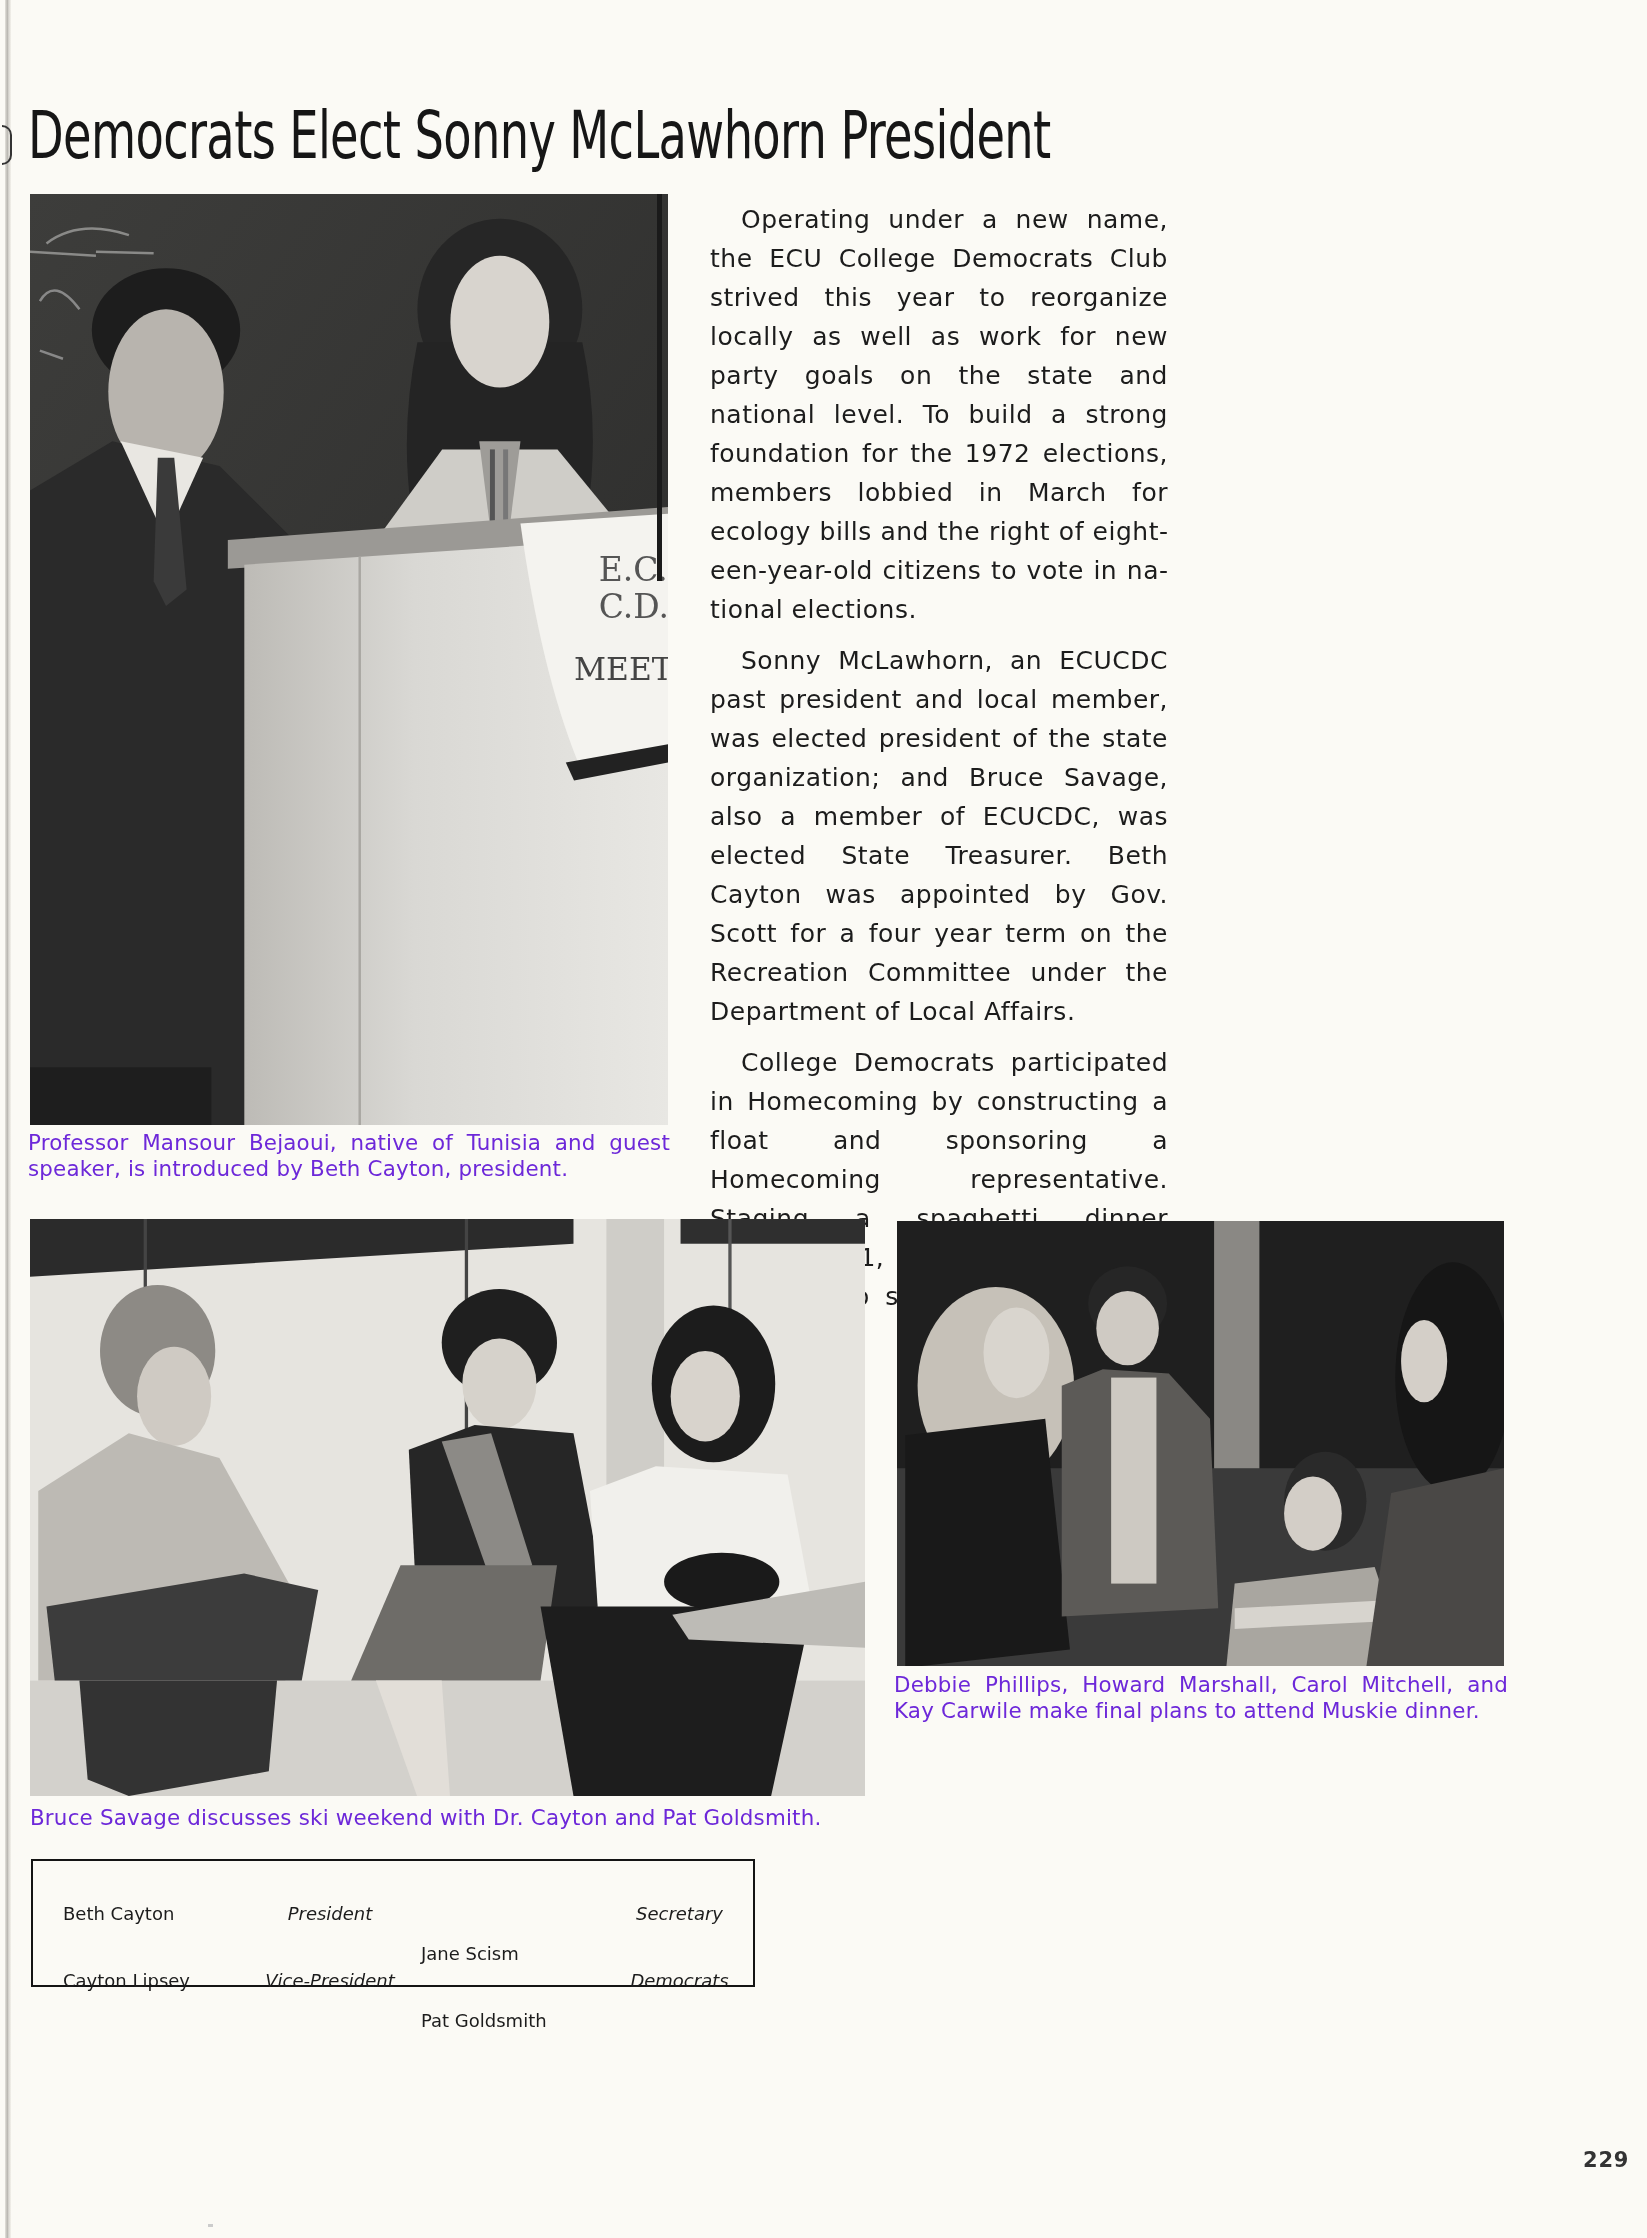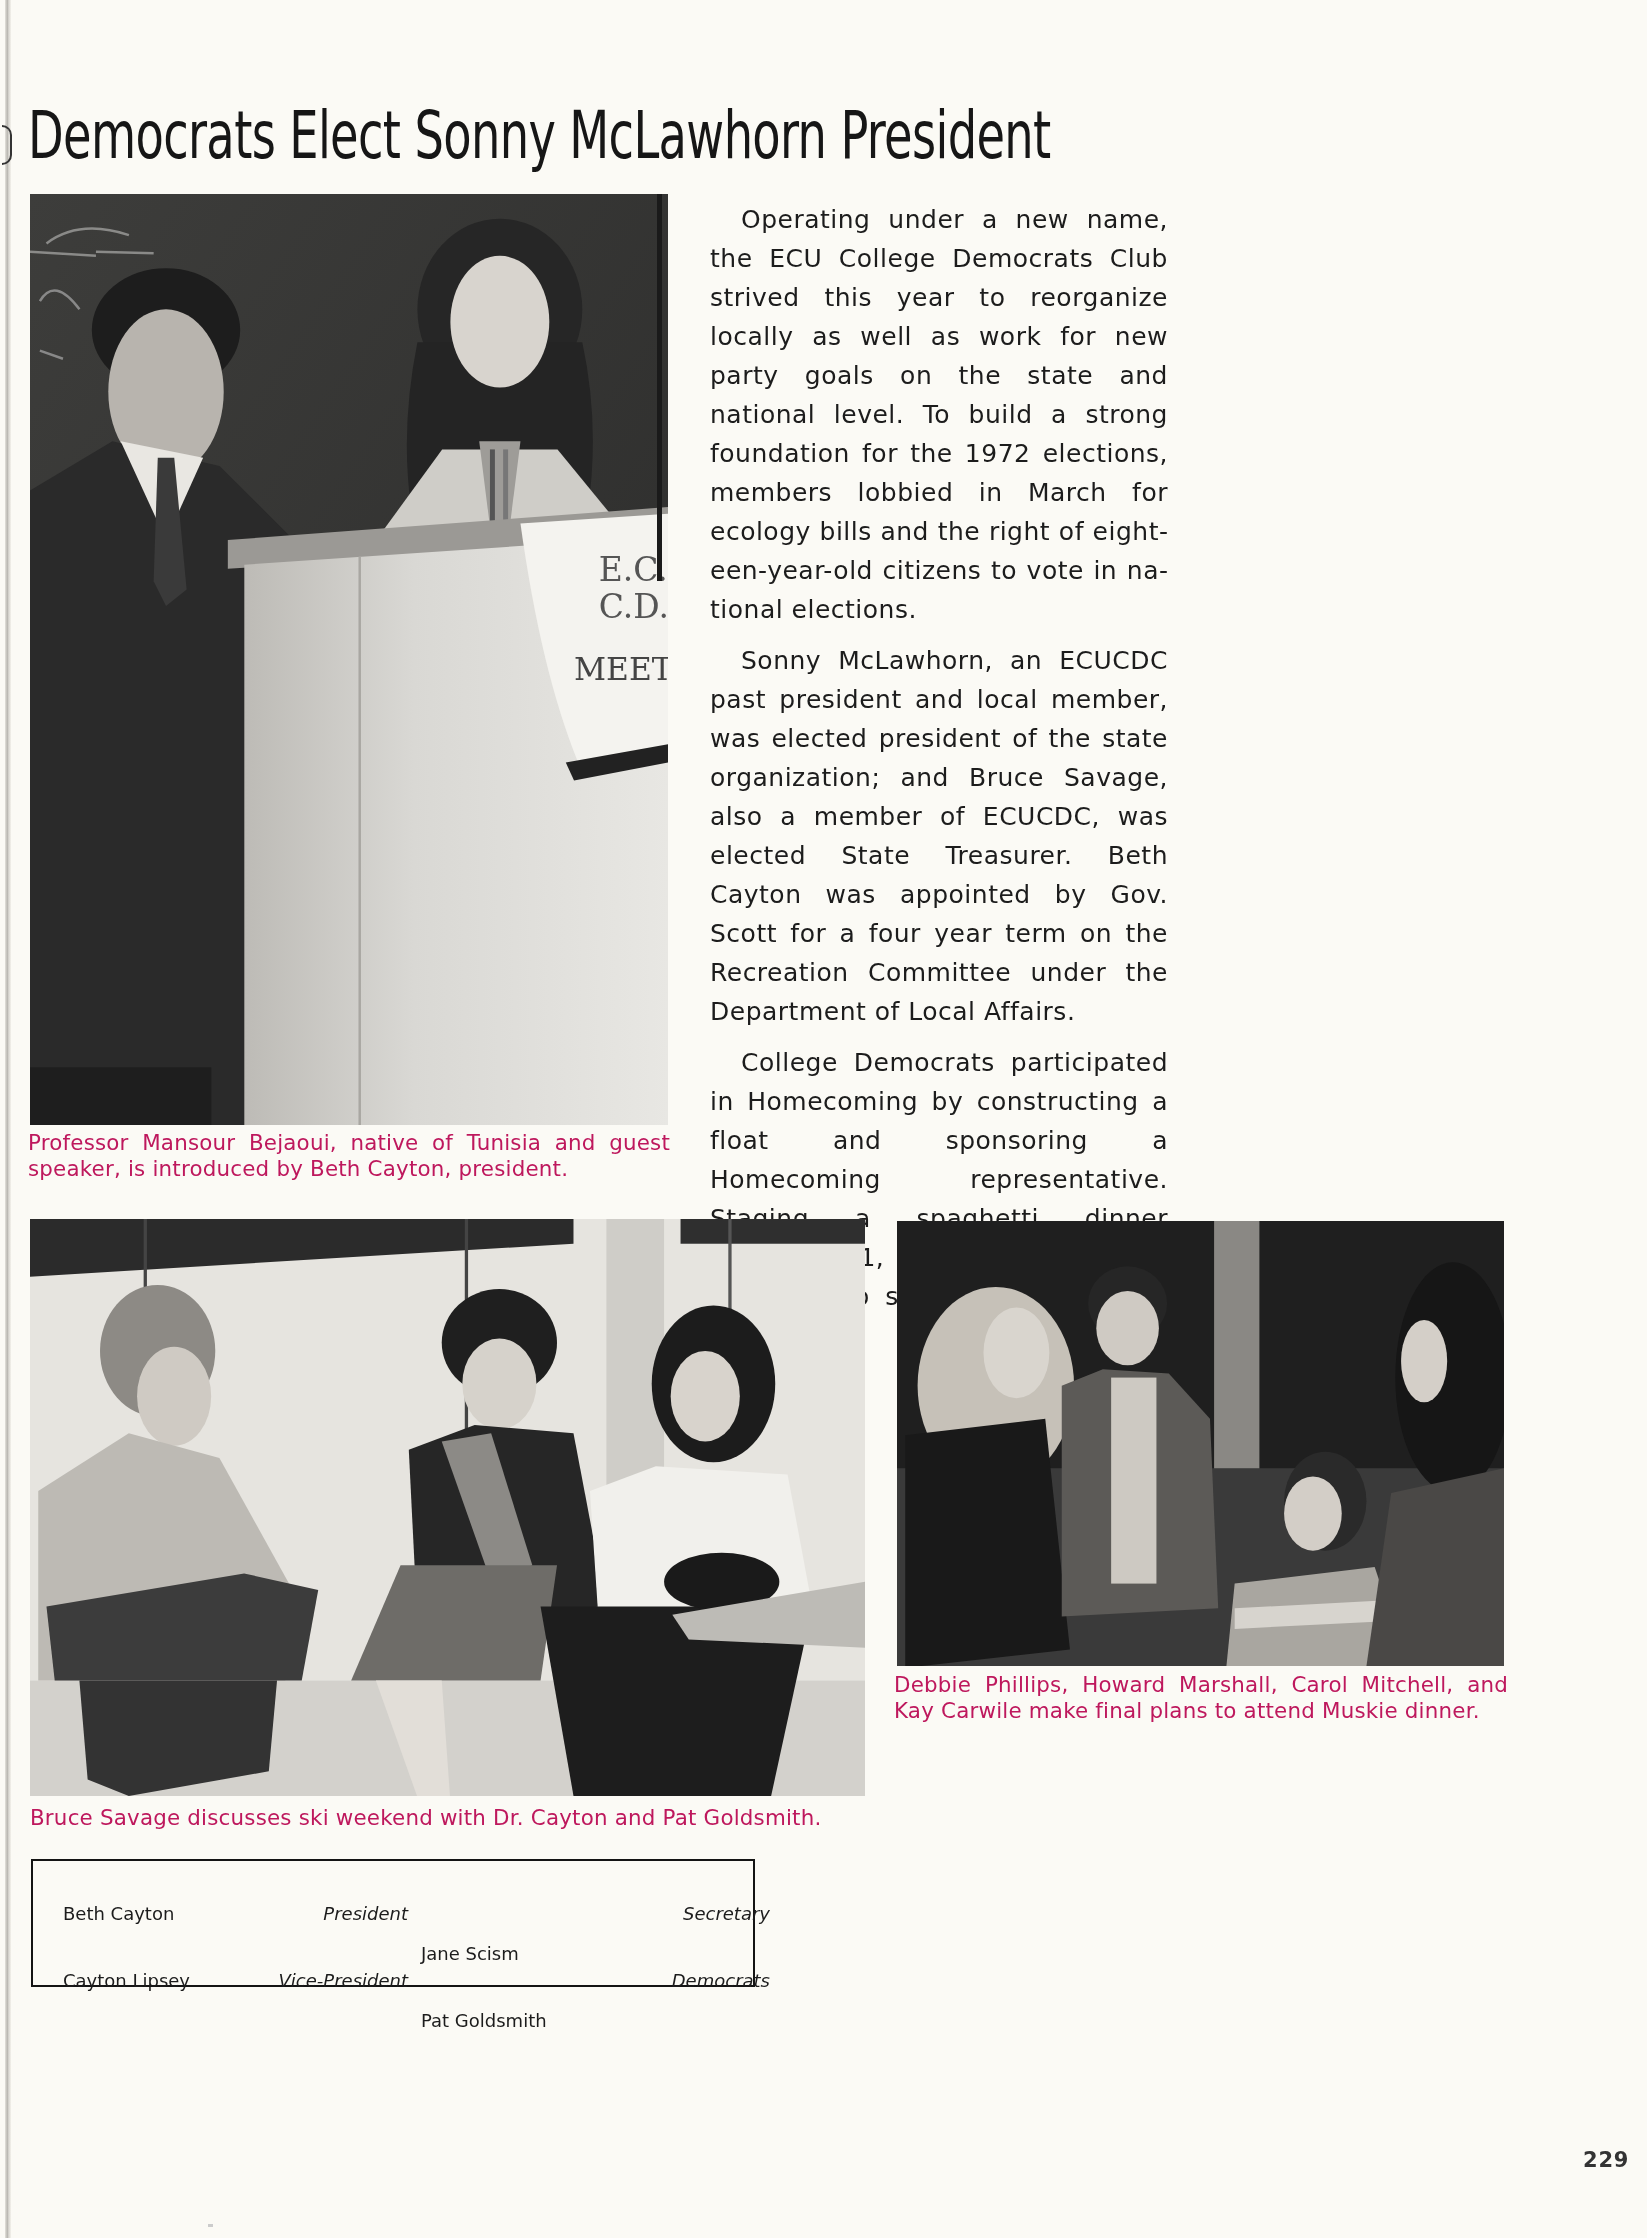--- a/index.html
+++ b/index.html
@@ -31,21 +31,21 @@
     }
     .photo svg { display: block; width: 100%; height: 100%; }
     #photo-1 { left: 30px; top: 194px; width: 638px; height: 931px; }
     #photo-2 { left: 30px; top: 1219px; width: 835px; height: 577px; }
     #photo-3 { left: 897px; top: 1221px; width: 607px; height: 445px; }
     .photo-1-rule {
       position: absolute; left: 657px; top: 194px; width: 5px; height: 387px; background: #1a1a1a;
     }
     .caption {
       position: absolute; margin: 0;
-      font-size: 21.4px; line-height: 26px; color: #be185d;
+      font-size: 21.4px; line-height: 26px; color: #6d28d9;
       letter-spacing: 0.2px;
     }
     #caption-1 { left: 28px; top: 1130px; width: 642px; text-align: justify; text-align-last: left; }
     #caption-2 { left: 894px; top: 1672px; width: 614px; text-align: justify; text-align-last: left; }
     #caption-3 { left: 30px; top: 1805px; width: 840px; }
 
     .article {
       position: absolute; left: 698px; top: 188px; width: 482px;
       font-size: 25px; line-height: 39px; color: #1c1c1c;
       letter-spacing: 0.5px;
@@ -55,21 +55,21 @@
     .officers-box {
       position: absolute; left: 31px; top: 1859px; width: 724px; height: 128px;
       border: 2.5px solid #141414; box-sizing: border-box;
     }
     .officers-grid {
       position: absolute; left: 30px; top: 40px; width: 708px;
       display: grid; grid-template-columns: 189px 156px 181px 181px;
       row-gap: 1.6px; font-size: 18px; line-height: 25px;
     }
     .officer-name { text-align: left; padding-left: 0; }
-    .officer-role { text-align: right; font-style: italic; }
+    .officer-role { text-align: center; font-style: italic; }
     .officer-name.col2 { padding-left: 13px; margin-top: 40px; }
 
     .page-number {
       position: absolute; left: 1583px; top: 2148px;
       font-size: 21px; font-weight: bold; color: #333; letter-spacing: 0.8px;
     }
     .speck { position: absolute; left: 208px; top: 2224px; width: 5px; height: 2.5px; background: #ccc; }
   </style>
 </head>
 <body>

